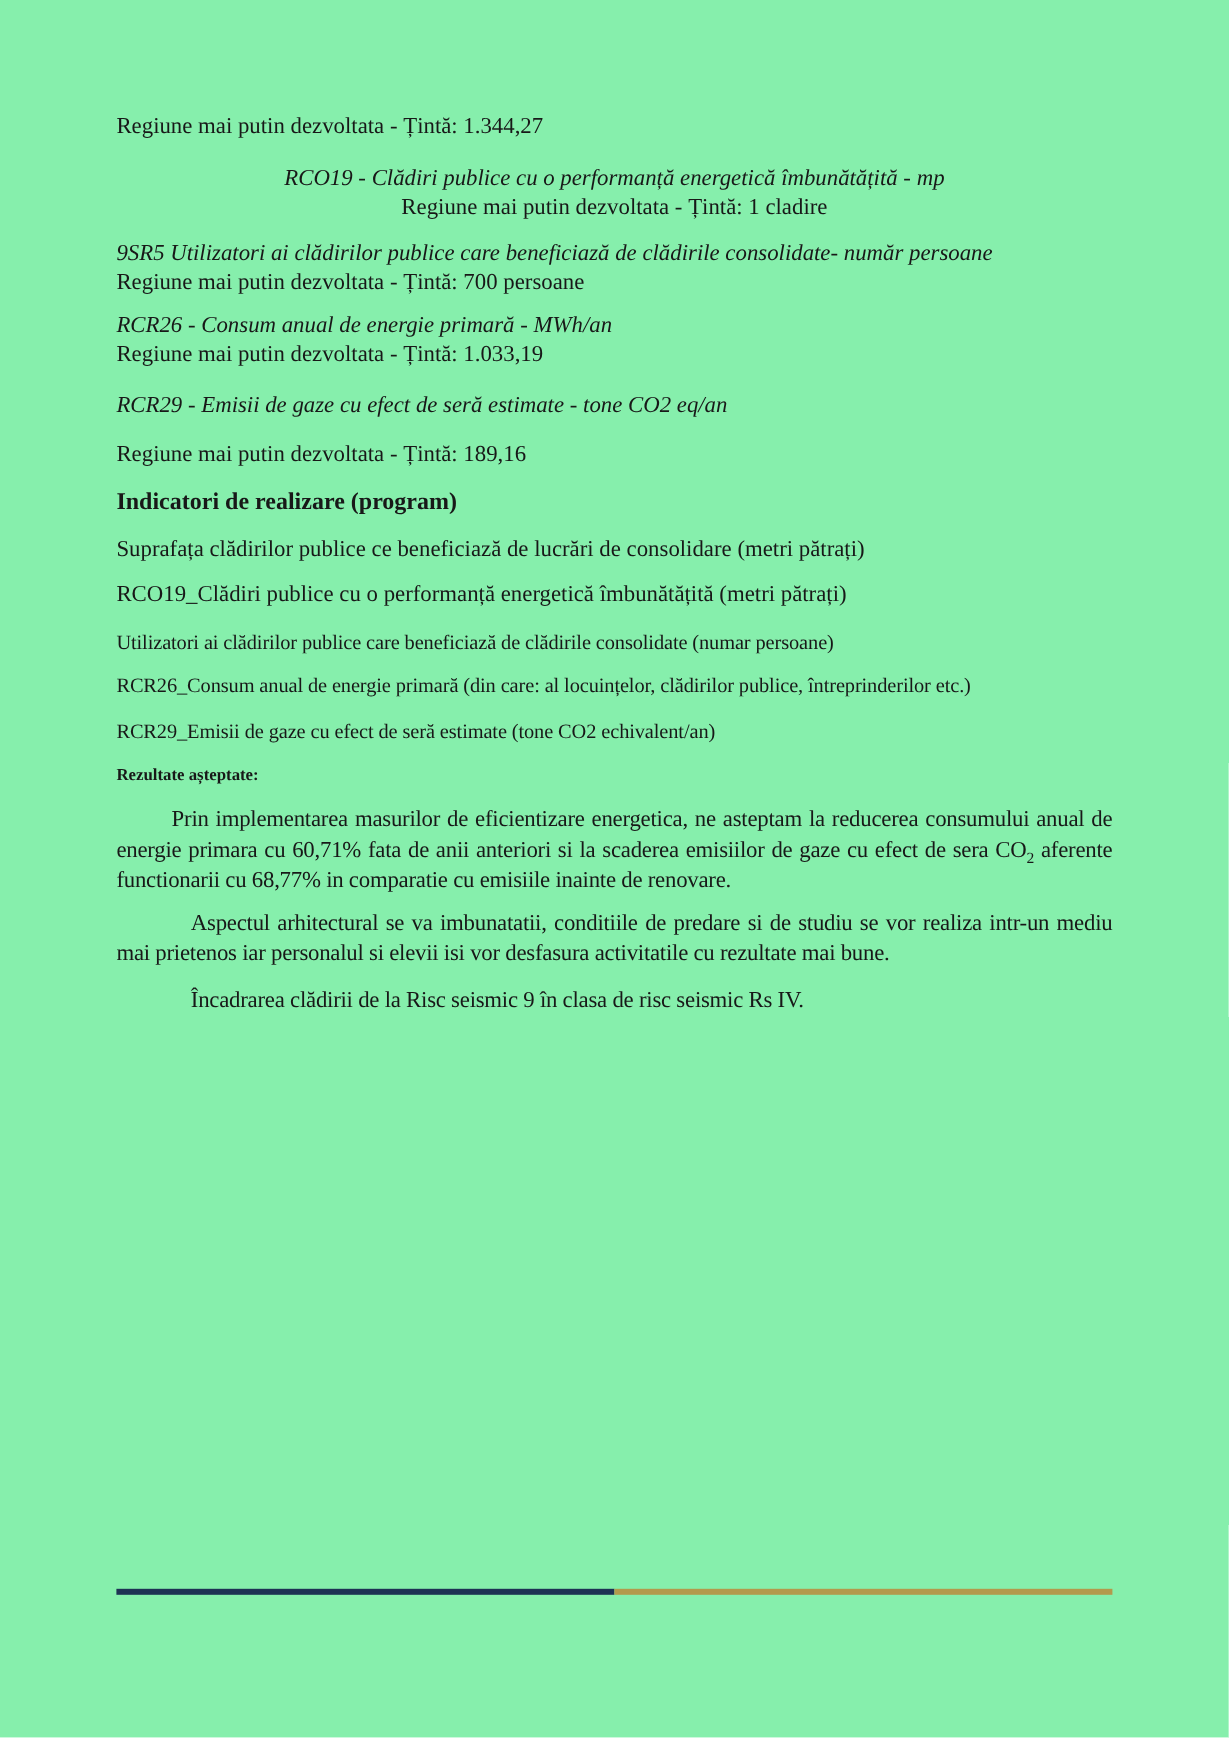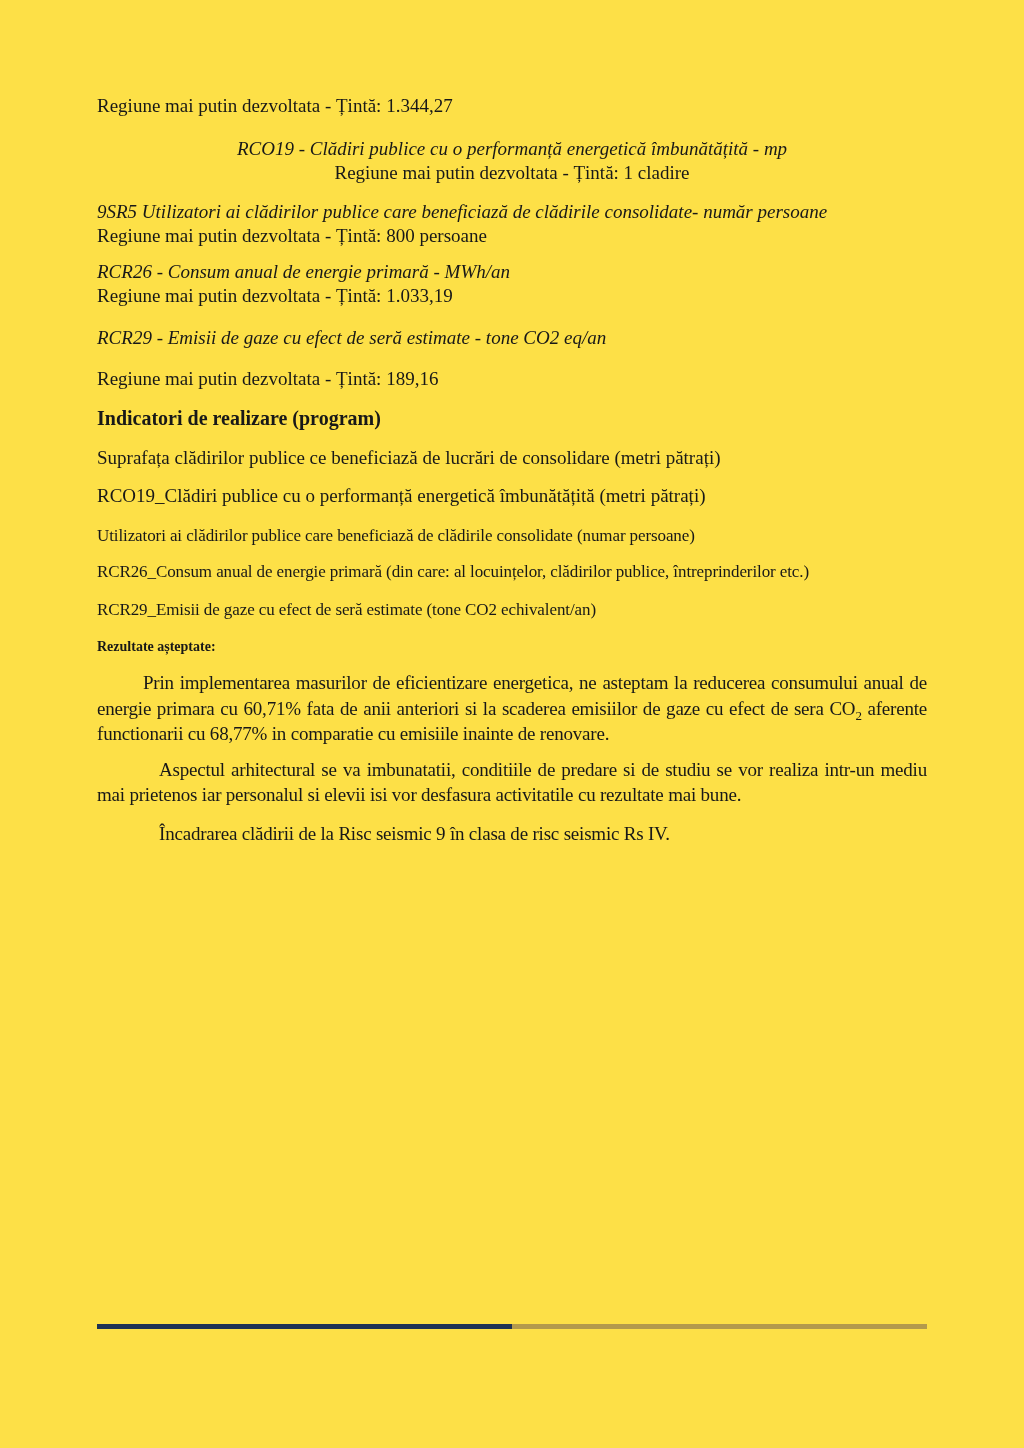--- a/index.html
+++ b/index.html
@@ -5,21 +5,21 @@
   html, body {
     margin: 0;
     padding: 0;
     background: #ffffff;
     overflow: hidden;
   }
   .page {
     position: relative;
     width: 1024px;
     height: 1448px;
-    background: #fde047;
+    background: #86efac;
     font-family: "Liberation Serif", serif;
     color: #181818;
   }
   .doc {
     position: absolute;
     left: 97px;
     top: 94px;
     width: 830px;
   }
   .line {
@@ -92,21 +92,21 @@
 
     <p class="line">Regiune mai putin dezvoltata - Țintă: 1.344,27</p>
 
     <div style="margin-top:19px;text-align:center;">
       <p class="line italic">RCO19 - Clădiri publice cu o performanță energetică îmbunătățită - mp</p>
       <p class="line">Regiune mai putin dezvoltata - Țintă: 1 cladire</p>
     </div>
 
     <div style="margin-top:15px;">
       <p class="line italic">9SR5 Utilizatori ai clădirilor publice care beneficiază de clădirile consolidate- număr persoane</p>
-      <p class="line">Regiune mai putin dezvoltata - Țintă: 800 persoane</p>
+      <p class="line">Regiune mai putin dezvoltata - Țintă: 700 persoane</p>
     </div>
 
     <div style="margin-top:12px;">
       <p class="line italic">RCR26 - Consum anual de energie primară - MWh/an</p>
       <p class="line">Regiune mai putin dezvoltata - Țintă: 1.033,19</p>
     </div>
 
     <p class="line italic" style="margin-top:18px;">RCR29 - Emisii de gaze cu efect de seră estimate - tone CO2 eq/an</p>
 
     <p class="line" style="margin-top:17px;">Regiune mai putin dezvoltata - Țintă: 189,16</p>

